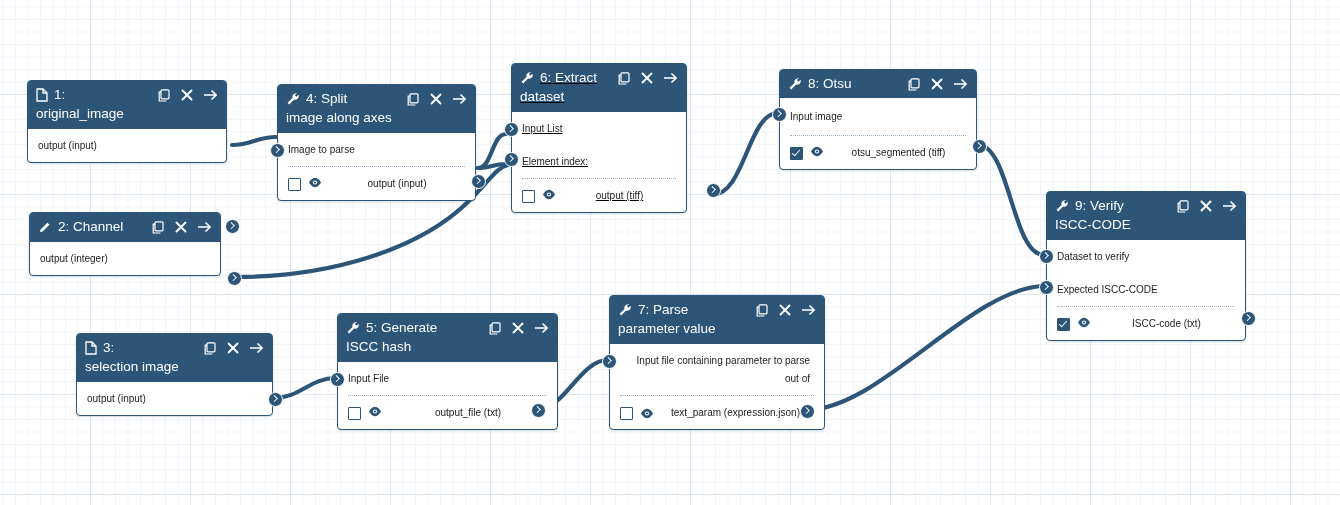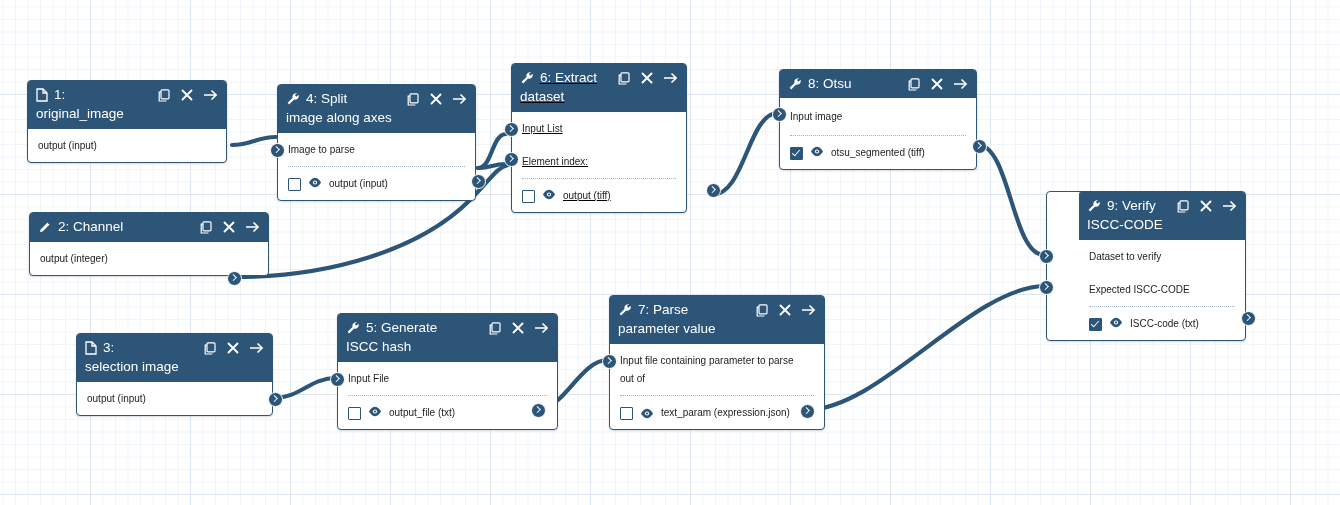--- a/index.html
+++ b/index.html
@@ -85,21 +85,21 @@
     color: #1c1c1c;
     padding: 8px 10px 7px 10px;
     line-height: 18px;
     position: relative;
   }
   .row.terminal {
     display: flex;
     align-items: flex-start;
     gap: 7px;
   }
-  .row.terminal .lbl { flex: 1; }
+  .row.terminal .lbl { flex: 1; text-align: center; }
   .divider {
     border-top: 1px dotted #9fb4c9;
     margin: 0 10px;
   }
   .chk {
     width: 11px;
     height: 11px;
     border: 1.6px solid #2c5578;
     border-radius: 1px;
     display: inline-block;
@@ -194,21 +194,21 @@
       <div class="hdr-sub">original_image</div>
     </div>
     <div class="node-body">
       <div class="row">
         <span class="lbl">output (input)</span>
       </div>
     </div>
     <div class="port" style="left:197px; top:138px;"></div>
   </div>
 
-  <div class="node" style="left:29px; top:212px; width:240px;">
+  <div class="node" style="left:29px; top:212px; width:192px;">
     <div class="node-header">
       <div class="hdr-row">
         <div class="hdr-title">
           <svg width="14" height="14" viewBox="0 0 14 14">
             <path d="M2 12l0.6-2.6L9.6 2.4l2 2L4.6 11.4z" fill="#fff"></path>
             <path d="M9.6 2.4l2 2" stroke="#2c5578" stroke-width="0.8"></path>
           </svg>
           <span>2: Channel</span>
         </div>
         <div class="hdr-icons">
@@ -453,21 +453,21 @@
           <span>
             <svg width="14" height="12" viewBox="0 0 14 12">
                 <path d="M0.5 6h11.5M8 2l4.2 4-4.2 4" stroke="#fff" stroke-width="1.7" fill="none" stroke-linecap="round" stroke-linejoin="round"></path>
               </svg>
           </span>
         </div>
       </div>
       <div class="hdr-sub">parameter value</div>
     </div>
     <div class="node-body">
-      <div class="row" style="padding-right:14px;">
+      <div class="row" style="padding-right:14px;text-align:right;">
         <span class="lbl">Input file containing parameter to parse out of</span>
       </div>
       <div class="divider"></div>
       <div class="row terminal" style="align-items:center; padding-right:14px;">
         <span class="chk" style="margin-top:0;"></span>
         <svg class="eye" width="14" height="11" viewBox="0 0 14 11" style="margin-top:0;">
           <path d="M7 0.8C3.6 0.8 1 5.5 1 5.5s2.6 4.7 6 4.7 6-4.7 6-4.7S10.4 0.8 7 0.8z" fill="#2c5578"></path>
           <circle cx="7" cy="5.5" r="2.1" fill="#ffffff"></circle>
           <circle cx="7" cy="5.5" r="1.1" fill="#2c5578"></circle>
         </svg>
@@ -519,21 +519,21 @@
           <circle cx="7" cy="5.5" r="2.1" fill="#ffffff"></circle>
           <circle cx="7" cy="5.5" r="1.1" fill="#2c5578"></circle>
         </svg>
         <span class="lbl">otsu_segmented (tiff)</span>
       </div>
     </div>
     <div class="port" style="left:-8px; top:37px;"></div>
     <div class="port" style="left:192px; top:69px;"></div>
   </div>
 
-  <div class="node" style="left:1046px; top:191px; width:200px;padding-left:32px;">
+  <div class="node" style="left:1046px; top:191px; width:200px;">
     <div class="node-header">
       <div class="hdr-row">
         <div class="hdr-title">
           <svg width="14" height="14" viewBox="0 0 14 14">
             <path d="M9.9 1.2a3.6 3.6 0 0 0-3.4 4.7L1.6 10.8l1.6 1.6 4.9-4.9a3.6 3.6 0 0 0 4.7-3.4 3.6 3.6 0 0 0-.3-1.4l-2 2-1.6-1.6 2-2a3.6 3.6 0 0 0-1-0.1z" fill="#fff"></path>
           </svg>
           <span>9: Verify</span>
         </div>
         <div class="hdr-icons">
           <span>

